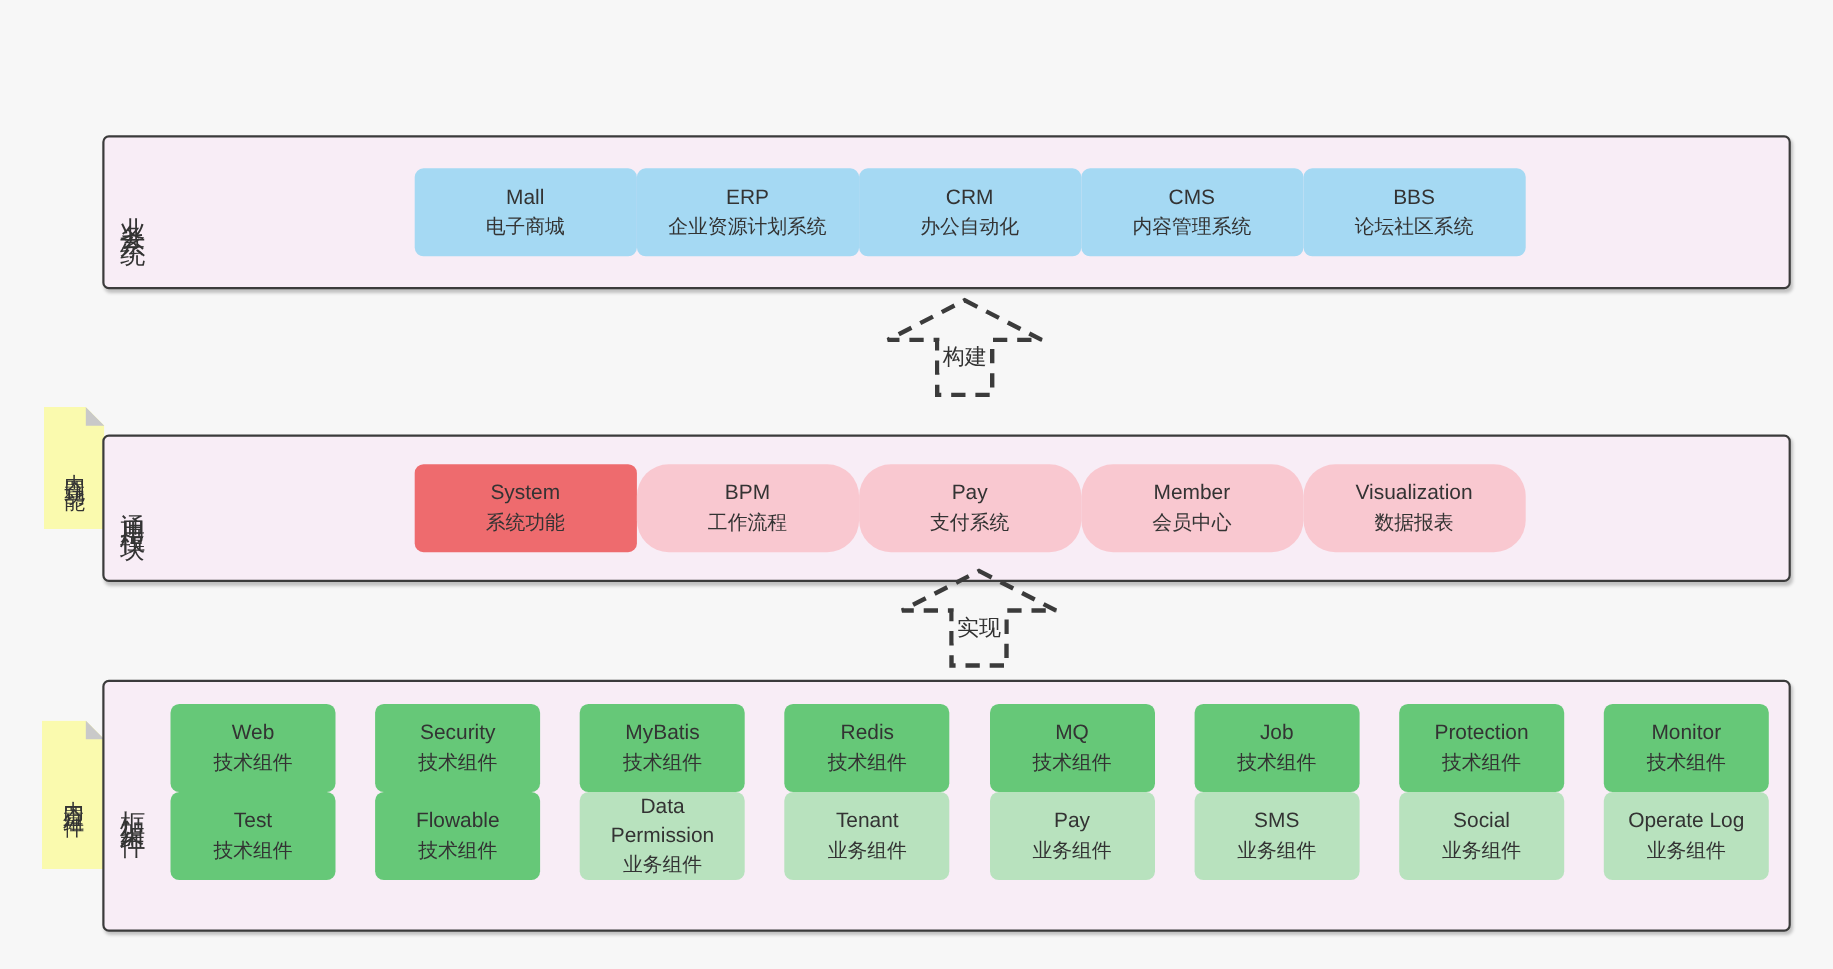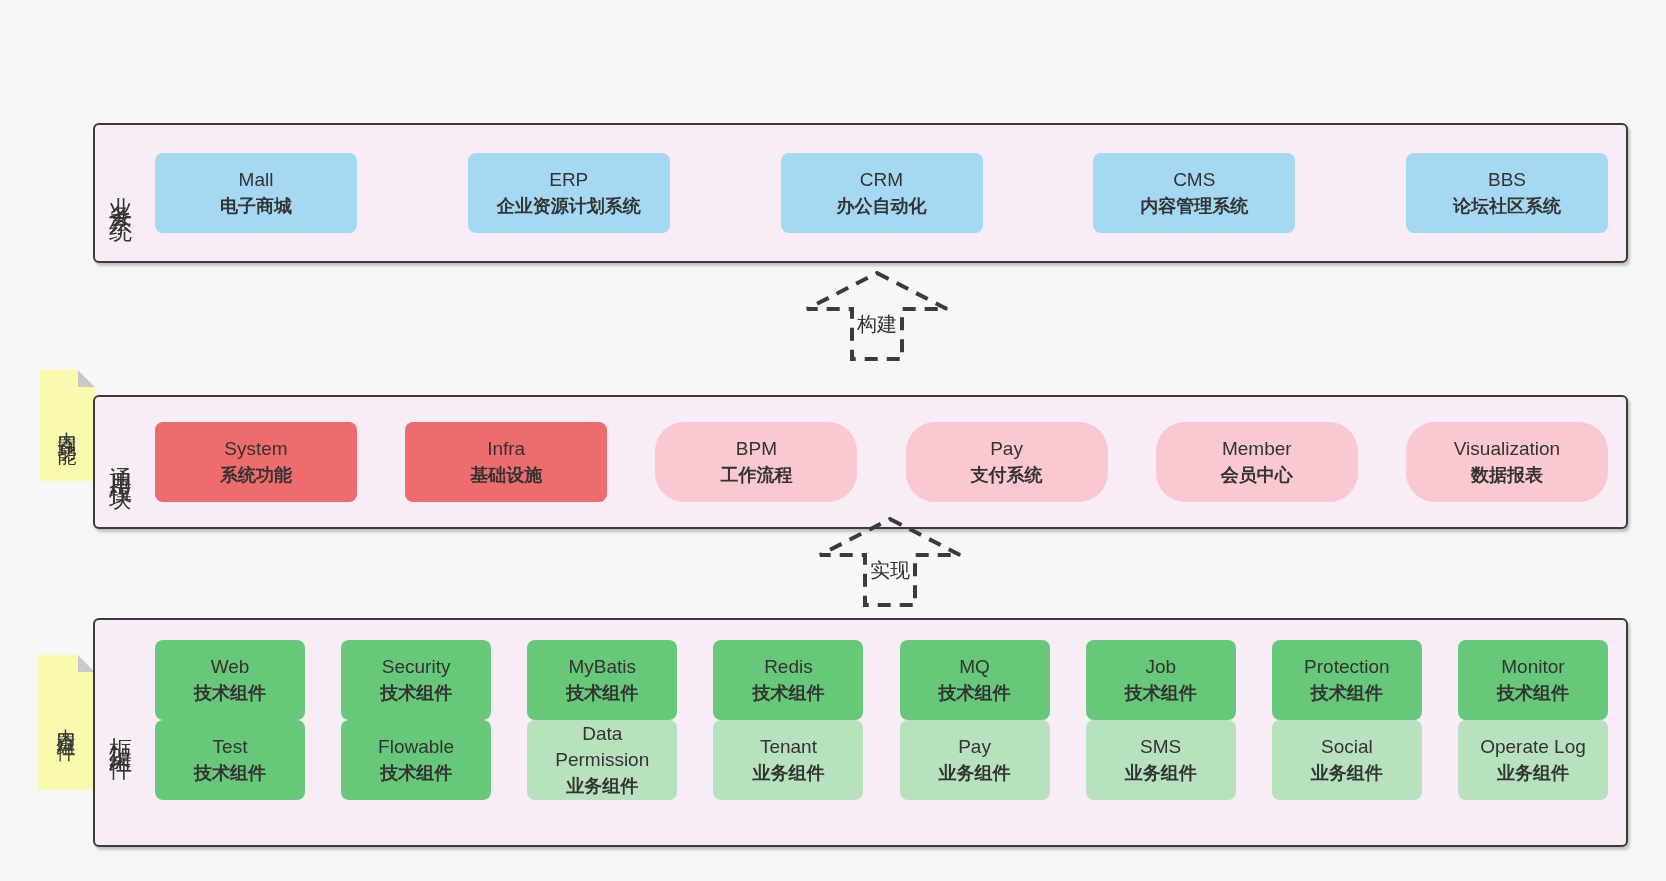--- a/index.html
+++ b/index.html
@@ -18,33 +18,33 @@
     display:flex;align-items:center;
     z-index:2;
   }
   .vlabel{
     writing-mode:vertical-lr;text-orientation:upright;
     font-size:23px;letter-spacing:7px;line-height:1;
     margin-left:14px;width:34px;text-align:center;
     color:#333;flex:0 0 auto;
   }
   .boxes{
-    flex:1;display:flex;justify-content:space-between;
+    flex:1;display:flex;justify-content:center;
     padding:0 18px 0 12px;align-items:center;
   }
   .rows{flex:1;display:flex;flex-direction:column;
     padding:20px 18px 22px 12px;align-self:stretch;}
   .rowboxes{display:flex;justify-content:space-between;}
   .box{
     border-radius:8px;display:flex;flex-direction:column;
     align-items:center;justify-content:center;text-align:center;
     padding:0 8px;box-sizing:border-box;
   }
   .box .en{font-size:19px;line-height:26px;}
-  .box .zh{font-size:18px;line-height:26px;font-weight:bold;}
+  .box .zh{font-size:18px;line-height:26px;}
   .bigbox{width:202px;height:80px;}
   .smallbox{width:150px;height:80px;}
   .c-blue{background:var(--blue,#a5d9f3);}
   .c-red{background:var(--red,#ee6b6e);}
   .c-pink{background:var(--pink,#f9c8d0);border-radius:29px;}
   .c-green{background:var(--green,#66c878);}
   .c-lightgreen{background:var(--lightgreen,#b8e2be);}
   .note{
     position:absolute;background:var(--yellow,#fafaae);
     clip-path:polygon(0 0, calc(100% - 17px) 0, 100% 17px, 100% 100%, 0 100%);
@@ -111,24 +111,20 @@
   <div class="arrow-label">构建</div>
 </div>
 
 <div class="band" style="top:395px;height:130px">
   <div class="vlabel">通用模块</div>
   <div class="boxes">
     <div class="box bigbox c-red">
       <div class="en">System</div>
       <div class="zh">系统功能</div>
     </div>
-    <div class="box bigbox c-red">
-      <div class="en">Infra</div>
-      <div class="zh">基础设施</div>
-    </div>
     <div class="box bigbox c-pink">
       <div class="en">BPM</div>
       <div class="zh">工作流程</div>
     </div>
     <div class="box bigbox c-pink">
       <div class="en">Pay</div>
       <div class="zh">支付系统</div>
     </div>
     <div class="box bigbox c-pink">
       <div class="en">Member</div>

